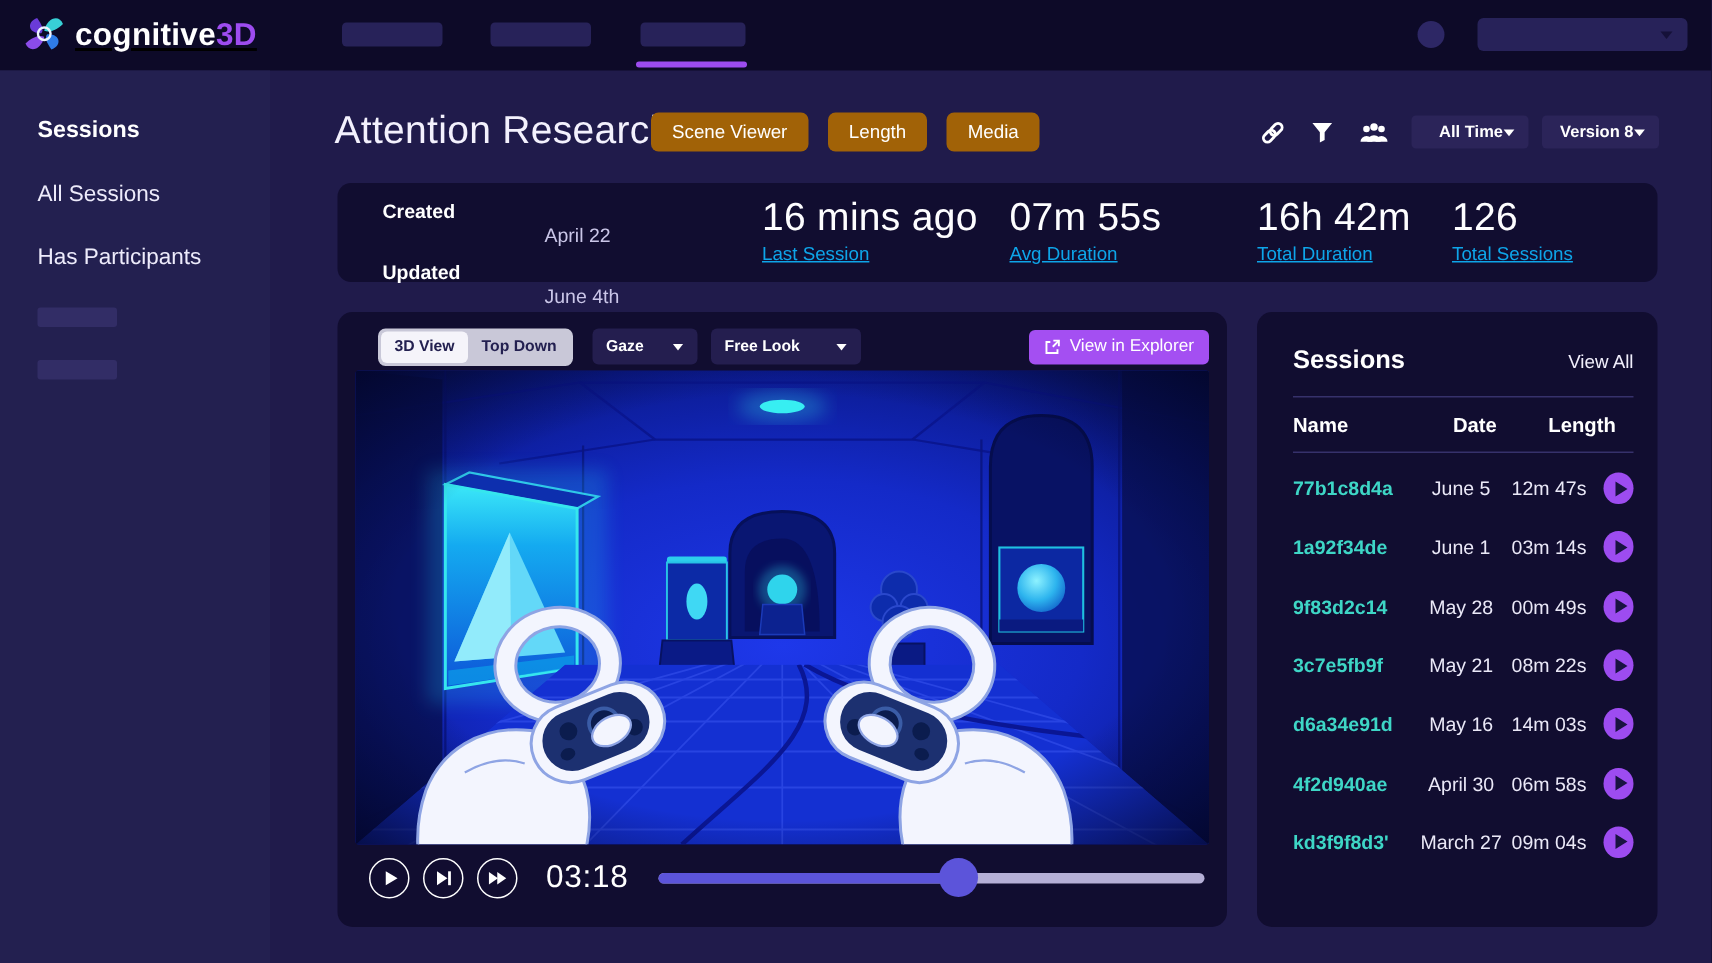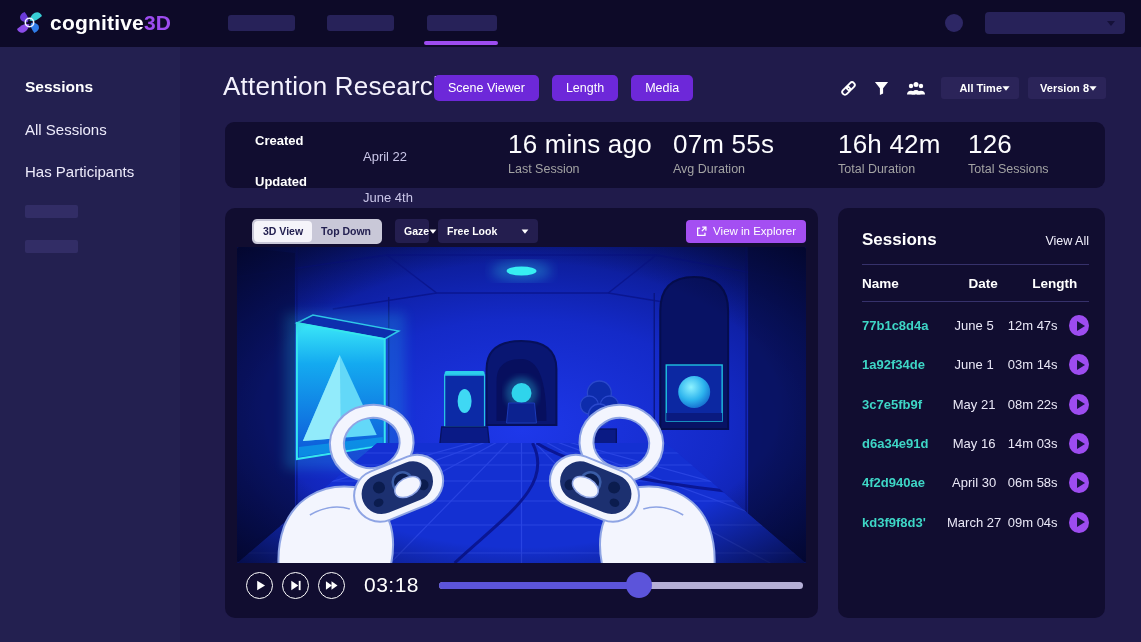--- a/index.html
+++ b/index.html
@@ -2,68 +2,68 @@
 <html><head>
 <meta charset="utf-8">
 <style>
   *{margin:0;padding:0;box-sizing:border-box;}
   html,body{background:#13102e;}
   body{font-family:"Liberation Sans", sans-serif;}
   .app{position:relative;width:1141px;height:642px;background:#201b4b;overflow:hidden;}
 
   
   .nav{position:absolute;top:0;left:0;width:1141px;height:47px;background:#0d0a28;}
-  .logo{position:absolute;left:16px;top:9px;display:flex;align-items:center;gap:7px;}
+  .logo{position:absolute;left:16px;top:9px;display:flex;align-items:flex-end;gap:7px;text-decoration:underline;}
   .logo-text{font-size:21px;font-weight:700;color:#fff;letter-spacing:.2px;}
   .logo-text .accent{color:#9d4cf0;}
   .nav-pill{position:absolute;top:15px;height:16px;background:#272259;border-radius:3px;}
   .nav-underline{position:absolute;top:41px;left:424px;width:74px;height:4px;border-radius:2px;background:#9d4cf0;}
   .avatar{position:absolute;left:945px;top:14px;width:18px;height:18px;border-radius:50%;background:#2d2765;}
   .account-pill{position:absolute;left:985px;top:12px;width:140px;height:22px;background:#272259;border-radius:4px;display:flex;align-items:center;justify-content:flex-end;padding-right:10px;}
 
   .caret{width:0;height:0;border-left:4px solid transparent;border-right:4px solid transparent;border-top:5px solid #fff;}
   .caret.dark{border-top-color:#151139;}
 
   
   .sidebar{position:absolute;top:47px;left:0;width:180px;height:595px;background:#232050;padding:31px 0 0 25px;}
   .sb-title{font-size:15.5px;font-weight:700;color:#fff;margin-bottom:25px;}
   .sb-item{font-size:15px;color:#edebfb;margin-bottom:25px;cursor:pointer;}
   .sb-bar{width:53px;height:13px;background:#322d66;border-radius:2px;margin-top:24px;}
   .sb-bar + .sb-bar{margin-top:22px;}
 
   
   .page-title{position:absolute;left:223px;top:71px;font-size:26px;font-weight:500;color:#f3f1fd;letter-spacing:.2px;}
   .hdr-buttons{position:absolute;left:434px;top:75px;display:flex;gap:13px;}
-  .pbtn{height:26px;padding:0 14px;background:#6d28d9;border:none;border-radius:5px;color:#fff;font-size:12.5px;font-family:inherit;display:flex;align-items:center;cursor:pointer;}
+  .pbtn{height:26px;padding:0 14px;background:#a16207;border:none;border-radius:5px;color:#fff;font-size:12.5px;font-family:inherit;display:flex;align-items:center;cursor:pointer;}
   .hdr-icons{position:absolute;left:840px;top:80px;display:flex;align-items:center;gap:17px;}
   .hdr-icons svg{display:block;cursor:pointer;}
   .filter-pill{position:absolute;top:77px;height:22px;background:#2b2459;border-radius:3px;display:flex;align-items:center;justify-content:flex-end;padding:0 9px;color:#fff;font-size:11px;font-weight:700;cursor:pointer;}
   .filter-pill .caret{border-top-width:5px;transform:scale(.9);}
   .fp-time{left:941px;width:78px;}
   .fp-version{left:1028px;width:78px;}
 
   
   .stats{position:absolute;left:225px;top:122px;width:880px;height:66px;background:#110d30;border-radius:9px;}
   .meta{position:absolute;left:30px;top:11px;display:grid;grid-template-columns:108px auto;row-gap:10px;}
   .meta .lbl{font-size:13px;font-weight:700;color:#fff;}
   .meta .val{font-size:13px;color:#cac6e8;margin-top:16px;}
   .metric{position:absolute;top:7px;}
   .metric .big{font-size:26px;color:#fdfdff;letter-spacing:.2px;}
-  .metric .sub{font-size:12.5px;color:#a3a3a3;margin-top:2px;}
+  .metric .sub{font-size:12.5px;color:#0ea5e9;margin-top:2px;text-decoration:underline;}
   .m1{left:283px;} .m2{left:448px;} .m3{left:613px;} .m4{left:743px;}
 
   
   .viewer{position:absolute;left:225px;top:208px;width:593px;height:410px;background:#110d30;border-radius:10px;}
   .vtoolbar{position:absolute;left:12px;right:12px;top:10px;height:26px;display:flex;align-items:center;}
   .toggle{display:flex;background:#c9c8d8;border-radius:5px;padding:2px;margin-left:15px;}
   .seg{height:21px;line-height:21px;padding:0 9px;font-size:10.5px;font-weight:700;color:#232050;border-radius:4px;cursor:pointer;white-space:nowrap;}
   .seg.active{background:#f5f4fa;}
   .vdrop{height:24px;background:#241e4f;border-radius:4px;display:flex;align-items:center;justify-content:space-between;padding:0 9px;color:#fff;font-size:10.5px;font-weight:700;cursor:pointer;}
   .vdrop .caret{transform:scale(.85);}
-  .d-gaze{width:34px;margin-left:13px;}
+  .d-gaze{width:70px;margin-left:13px;}
   .d-look{width:100px;margin-left:9px;}
   .explorer-btn{margin-left:auto;height:23px;background:#a44ff2;border:none;border-radius:4px;color:#fff;font-size:11.5px;font-family:inherit;display:flex;align-items:center;gap:6px;padding:0 10px;cursor:pointer;}
 
   .scene{position:absolute;left:12px;top:39px;width:569px;height:316px;border-radius:2px;overflow:hidden;background:#0a1470;}
   .scene svg{display:block;}
 
   .vcontrols{position:absolute;left:21px;right:15px;bottom:13px;height:40px;display:flex;align-items:center;}
   .cbtn{width:27px;height:27px;border-radius:50%;border:1.6px solid #fff;background:transparent;margin-right:9px;display:flex;align-items:center;justify-content:center;cursor:pointer;padding:0;}
   .ctime{font-size:21px;color:#fff;margin:0 20px 0 10px;letter-spacing:.5px;}
   .slider{position:relative;flex:1;height:27px;cursor:pointer;}
@@ -402,20 +402,26 @@
     <div class="len">12m 47s</div>
     <button class="rplay"></button>
   </div>
         <div class="srow">
     <div class="name">1a92f34de</div>
     <div class="date">June 1</div>
     <div class="len">03m 14s</div>
     <button class="rplay"></button>
   </div>
         <div class="srow">
+    <div class="name">9f83d2c14</div>
+    <div class="date">May 28</div>
+    <div class="len">00m 49s</div>
+    <button class="rplay"></button>
+  </div>
+        <div class="srow">
     <div class="name">3c7e5fb9f</div>
     <div class="date">May 21</div>
     <div class="len">08m 22s</div>
     <button class="rplay"></button>
   </div>
         <div class="srow">
     <div class="name">d6a34e91d</div>
     <div class="date">May 16</div>
     <div class="len">14m 03s</div>
     <button class="rplay"></button>

